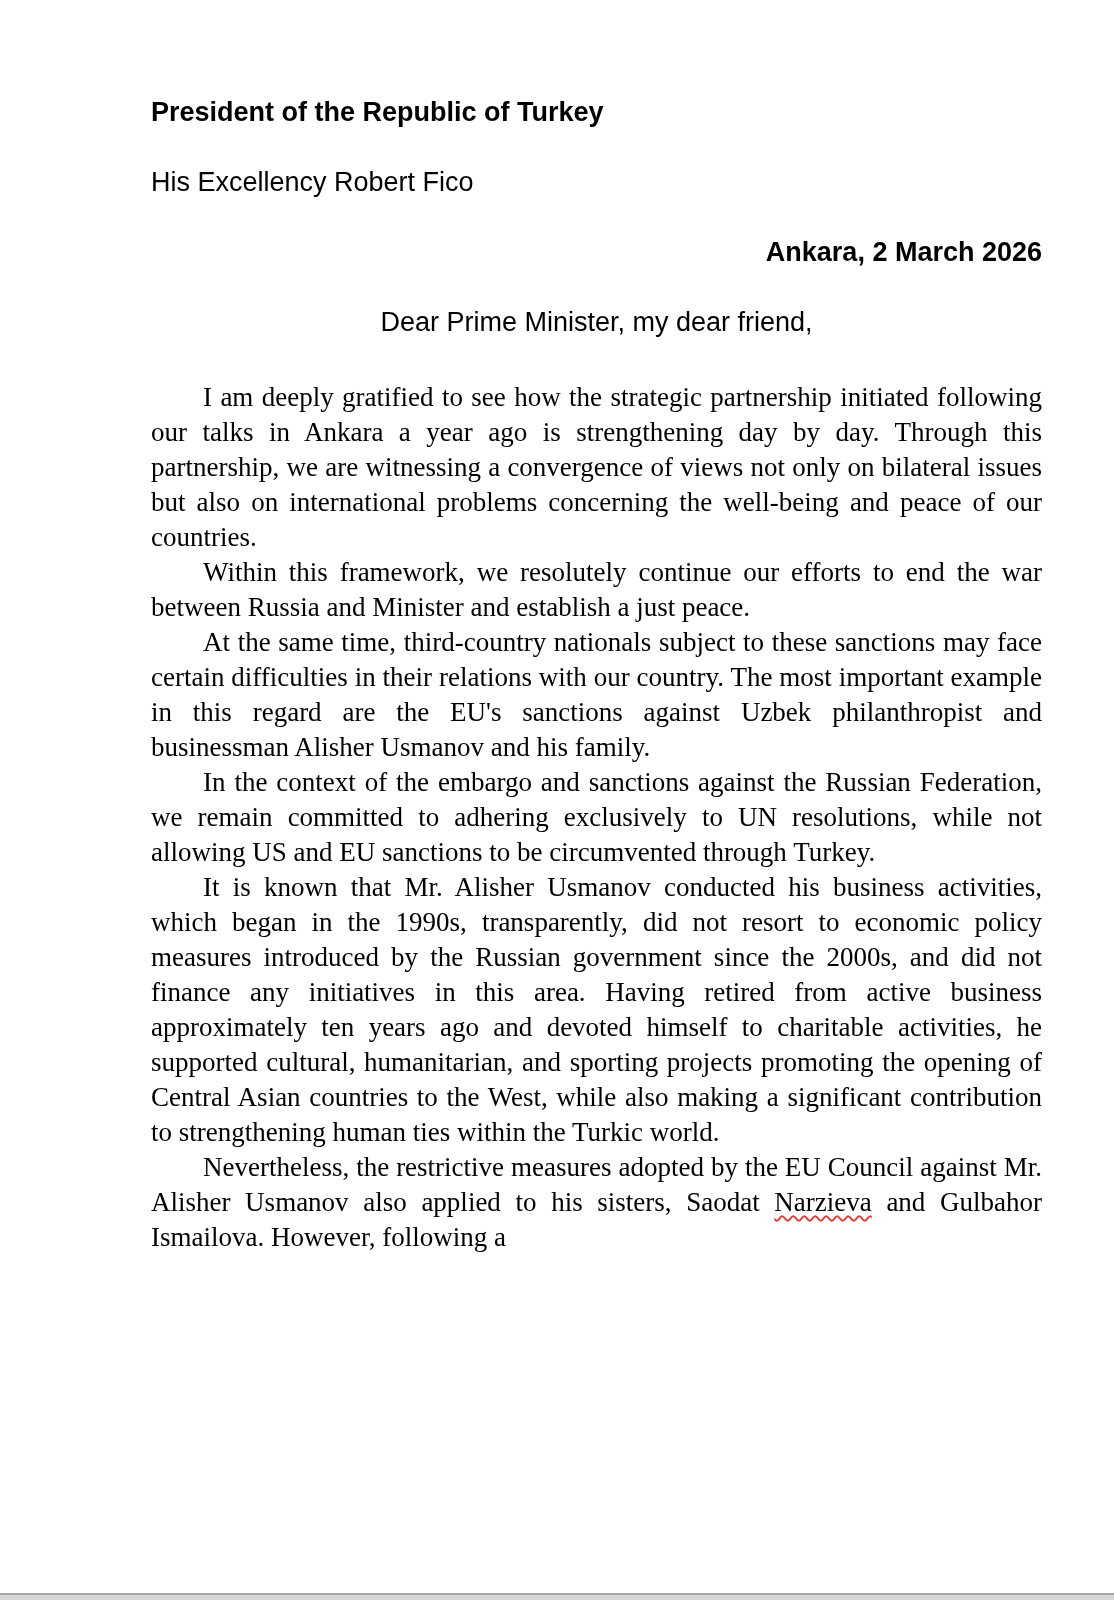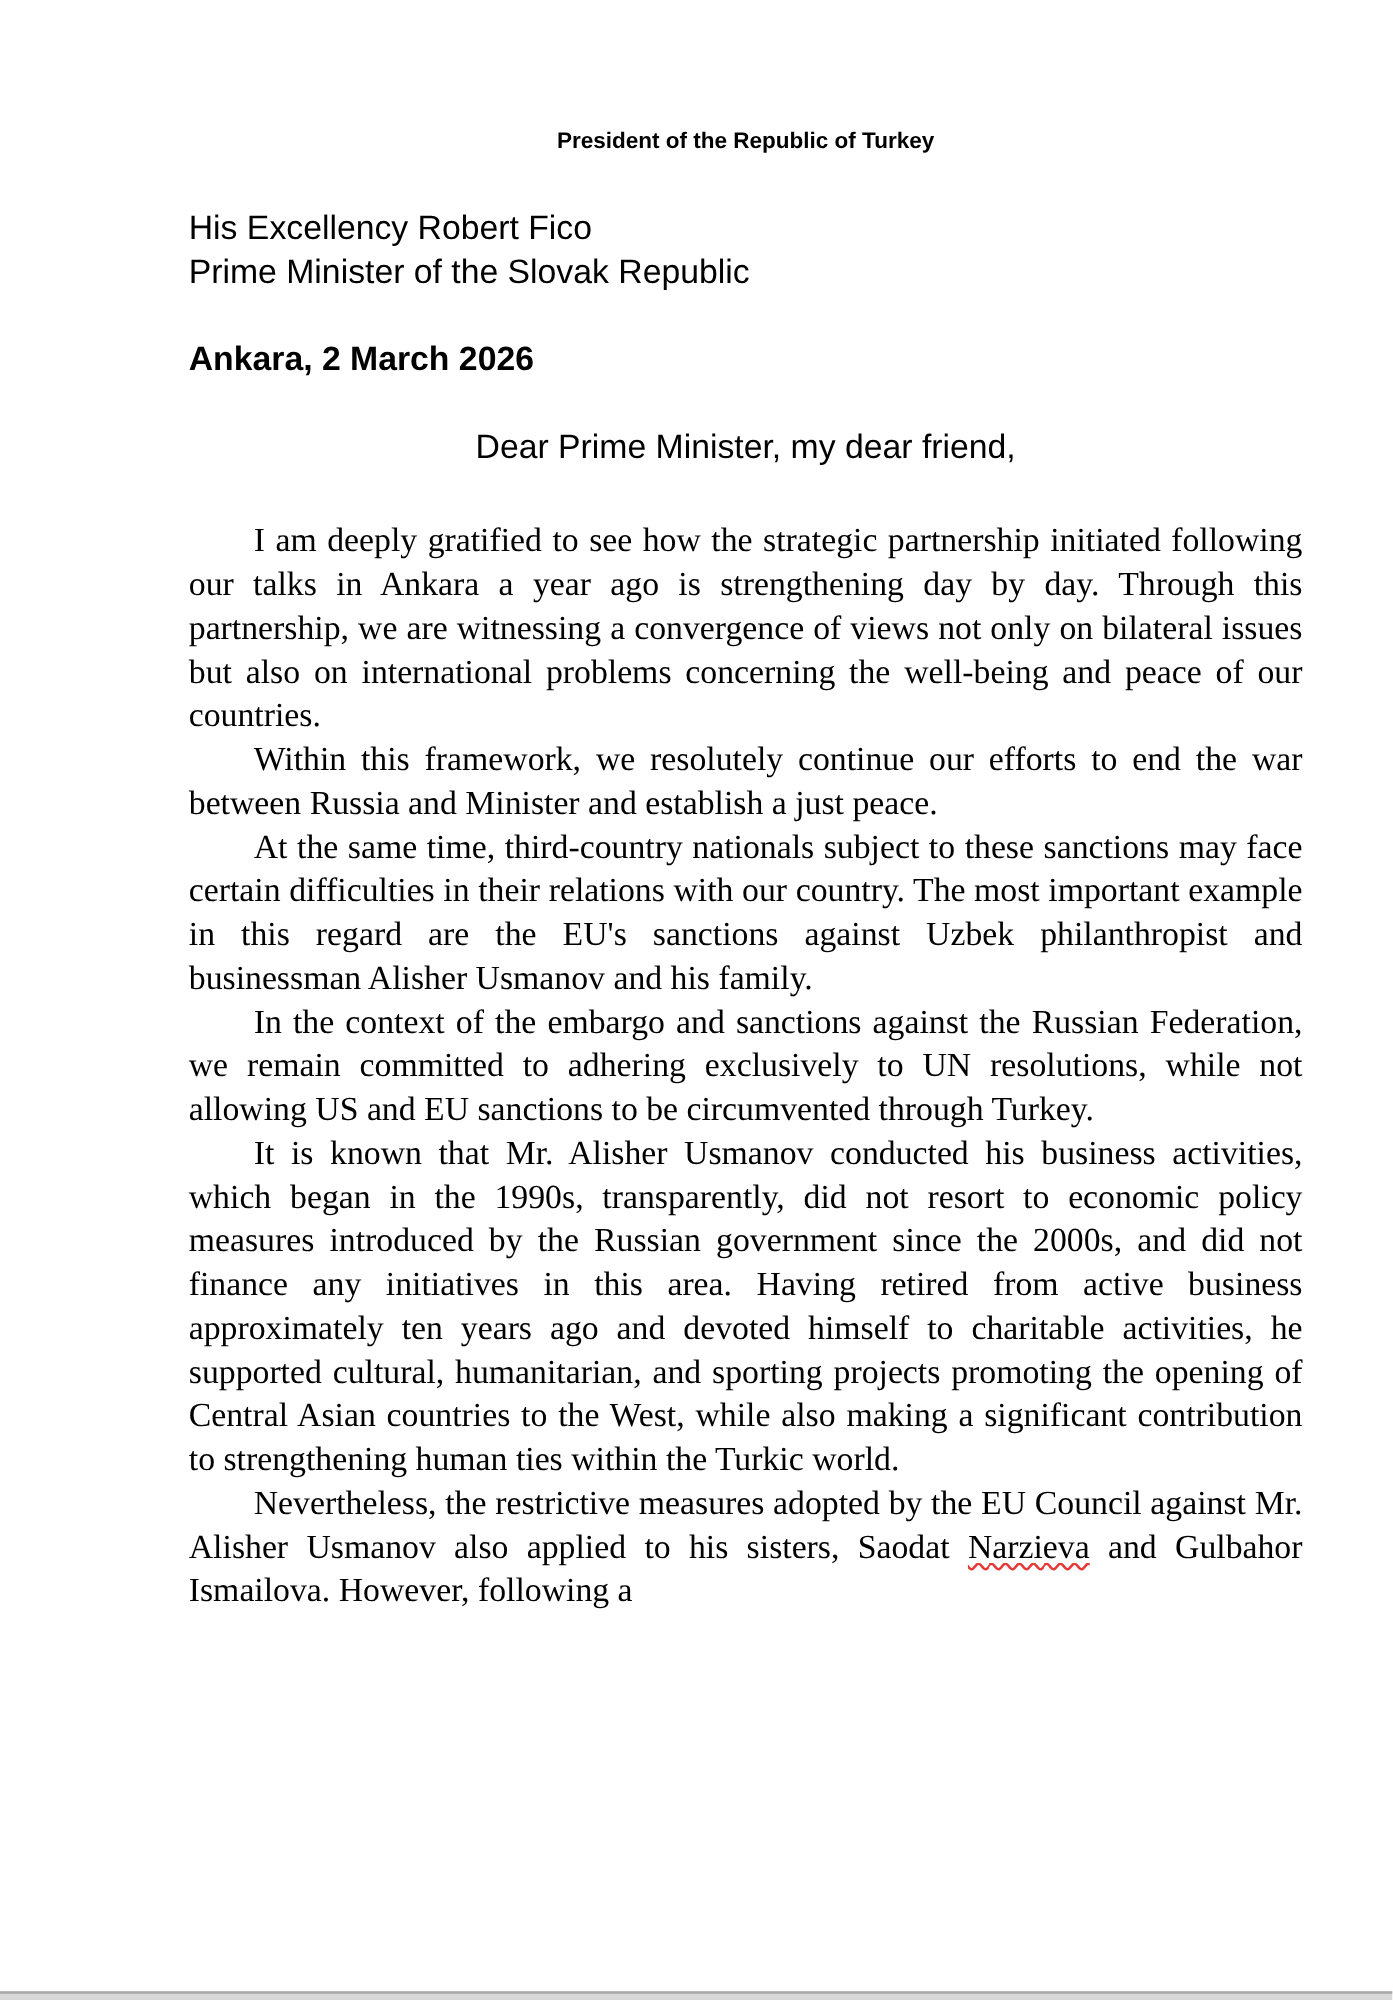--- a/index.html
+++ b/index.html
@@ -19,31 +19,31 @@
   .letter {
     position: absolute;
     top: 95px; left: 151px;
     width: 891px;
     font-size: 27px;
     line-height: 35px;
     color: #000000;
   }
   .sender-title {
     margin: 0 0 35px 0;
-    font-size: 18px;
+    font-size: 27px;
     font-weight: bold;
-    text-align: center;
   }
   .recipient-block {
     margin: 0 0 35px 0;
     font-weight: normal;
   }
   .dateline {
     margin: 0 0 35px 0;
     font-weight: bold;
+    text-align: right;
   }
   .salutation {
     margin: 0 0 40px 0;
     text-align: center;
   }
   .para {
     margin: 0;
     text-align: justify;
     text-indent: 52px;
     font-family: Liberation Serif, serif;
@@ -67,21 +67,20 @@
 </head>
 <body>
 
 <div class="page">
   <div class="letter">
 
     <h1 class="sender-title">President of the Republic of Turkey</h1>
 
     <div class="recipient-block">
       <div>His Excellency Robert Fico</div>
-      <div>Prime Minister of the Slovak Republic</div>
     </div>
 
     <div class="dateline">Ankara, 2 March 2026</div>
 
     <div class="salutation">Dear Prime Minister, my dear friend,</div>
 
     <div class="body-paragraphs">
         <p class="para">I am deeply gratified to see how the strategic partnership initiated following our talks in Ankara a year ago is strengthening day by day. Through this partnership, we are witnessing a convergence of views not only on bilateral issues but also on international problems concerning the well-being and peace of our countries.</p>
         <p class="para">Within this framework, we resolutely continue our efforts to end the war between Russia and Minister and establish a just peace.</p>
         <p class="para">At the same time, third-country nationals subject to these sanctions may face certain difficulties in their relations with our country. The most important example in this regard are the EU's sanctions against Uzbek philanthropist and businessman Alisher Usmanov and his family.</p>

